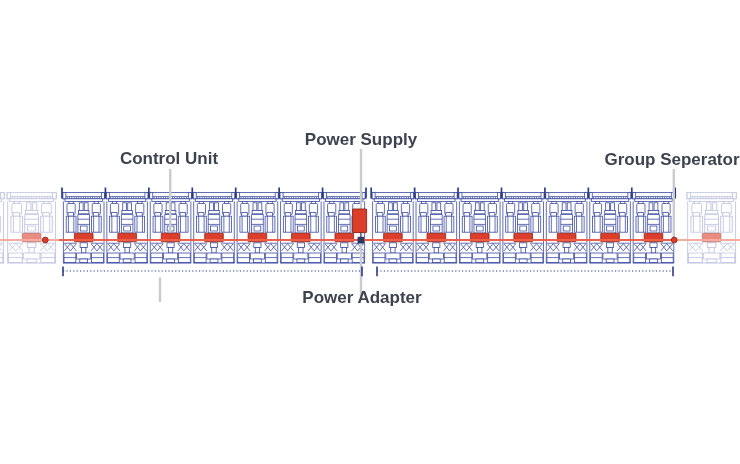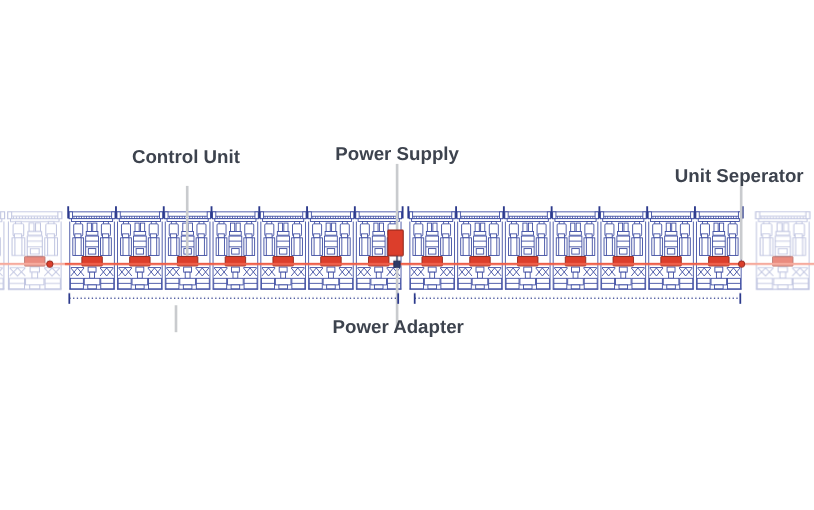--- a/index.html
+++ b/index.html
@@ -148,24 +148,24 @@
           <line x1="362" y1="266.5" x2="362" y2="276.2" stroke="#2c3a8c" stroke-width="1.6"></line>
         </g>
         <g>
           <line x1="377" y1="271" x2="673" y2="271" stroke="#2c3a8c" stroke-width="1.1" stroke-dasharray="1.2 2.2"></line>
           <line x1="377" y1="266.5" x2="377" y2="276.2" stroke="#2c3a8c" stroke-width="1.6"></line>
           <line x1="673" y1="266.5" x2="673" y2="276.2" stroke="#2c3a8c" stroke-width="1.6"></line>
         </g>
       </g>
   </svg>
 
-  <div class="label" style="left:169px;top:136px">Control Unit</div>
+  <div class="label" style="left:169px;top:152px">Control Unit</div>
 
   <div class="label" style="left:361px;top:133px">Power Supply</div>
 
-  <div class="label" style="left:672px;top:153px">Unit Seperator</div>
+  <div class="label" style="left:672px;top:153px">Group Seperator</div>
 
   <div class="label" style="left:362px;top:291px">Power Adapter</div>
 
   <div class="label" style="left:157px;top:304px">
   </div>
 
 </div>
 
 </body></html>

